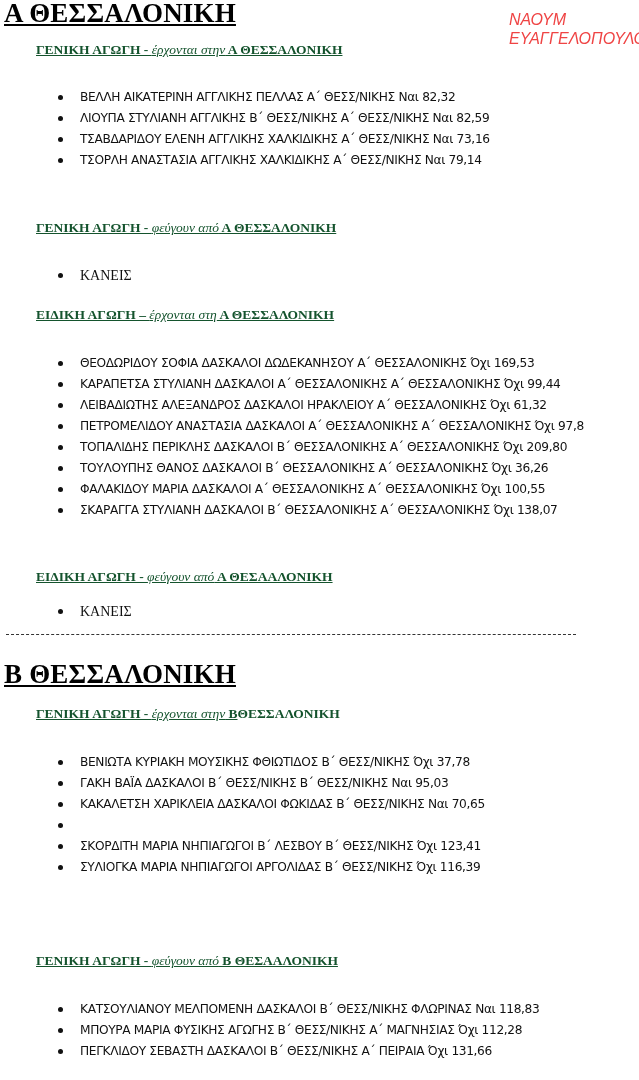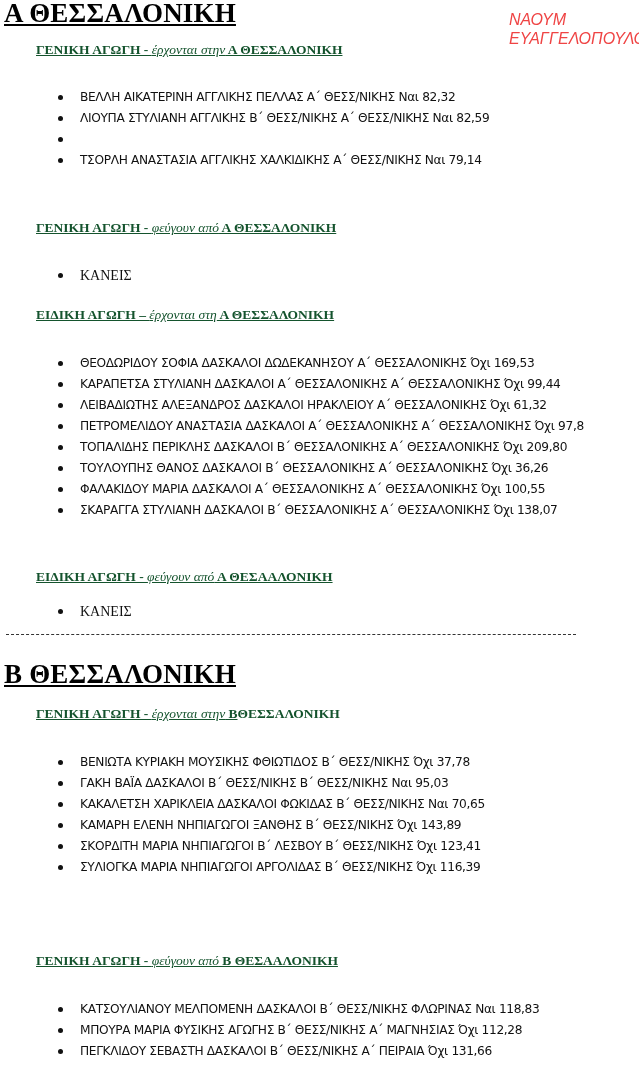--- a/index.html
+++ b/index.html
@@ -43,21 +43,21 @@
 </div>
 
 <div class="abs big-title" style="top:-2px;">Α ΘΕΣΣΑΛΟΝΙΚΗ</div>
 
 <div class="abs sec-head" style="top:42px;">
   <span>ΓΕΝΙΚΗ ΑΓΩΓΗ - </span><span class="it">έρχονται στην</span><span> Α ΘΕΣΣΑΛΟΝΙΚΗ</span>
 </div>
 <ul class="abs lst" style="top:75px;">
     <li><span class="bul"></span><span>ΒΕΛΛΗ ΑΙΚΑΤΕΡΙΝΗ ΑΓΓΛΙΚΗΣ ΠΕΛΛΑΣ Α΄ ΘΕΣΣ/ΝΙΚΗΣ Ναι 82,32</span></li>
     <li><span class="bul"></span><span>ΛΙΟΥΠΑ ΣΤΥΛΙΑΝΗ ΑΓΓΛΙΚΗΣ Β΄ ΘΕΣΣ/ΝΙΚΗΣ Α΄ ΘΕΣΣ/ΝΙΚΗΣ Ναι 82,59</span></li>
-    <li><span class="bul"></span></li>
+    <li><span class="bul"></span><span>ΤΣΑΒΔΑΡΙΔΟΥ ΕΛΕΝΗ ΑΓΓΛΙΚΗΣ ΧΑΛΚΙΔΙΚΗΣ Α΄ ΘΕΣΣ/ΝΙΚΗΣ Ναι 73,16</span></li>
     <li><span class="bul"></span><span>ΤΣΟΡΛΗ ΑΝΑΣΤΑΣΙΑ ΑΓΓΛΙΚΗΣ ΧΑΛΚΙΔΙΚΗΣ Α΄ ΘΕΣΣ/ΝΙΚΗΣ Ναι 79,14</span></li>
   </ul>
 
 <div class="abs sec-head" style="top:220px;">
   <span>ΓΕΝΙΚΗ ΑΓΩΓΗ - </span><span class="it">φεύγουν από</span><span> Α ΘΕΣΣΑΛΟΝΙΚΗ</span>
 </div>
 <ul class="abs lst serif" style="top:253px;">
     <li><span class="bul"></span><span>ΚΑΝΕΙΣ</span></li>
   </ul>
 
@@ -86,21 +86,21 @@
 
 <div class="abs big-title" style="top:659px;">Β ΘΕΣΣΑΛΟΝΙΚΗ</div>
 
 <div class="abs sec-head" style="top:706px;">
   <span>ΓΕΝΙΚΗ ΑΓΩΓΗ - </span><span class="it">έρχονται στην</span><span> Β</span><span class="nu"> ΘΕΣΣΑΛΟΝΙΚΗ</span>
 </div>
 <ul class="abs lst" style="top:740px;">
     <li><span class="bul"></span><span>ΒΕΝΙΩΤΑ ΚΥΡΙΑΚΗ ΜΟΥΣΙΚΗΣ ΦΘΙΩΤΙΔΟΣ Β΄ ΘΕΣΣ/ΝΙΚΗΣ Όχι 37,78</span></li>
     <li><span class="bul"></span><span>ΓΑΚΗ ΒΑΪΑ ΔΑΣΚΑΛΟΙ Β΄ ΘΕΣΣ/ΝΙΚΗΣ Β΄ ΘΕΣΣ/ΝΙΚΗΣ Ναι 95,03</span></li>
     <li><span class="bul"></span><span>ΚΑΚΑΛΕΤΣΗ ΧΑΡΙΚΛΕΙΑ ΔΑΣΚΑΛΟΙ ΦΩΚΙΔΑΣ Β΄ ΘΕΣΣ/ΝΙΚΗΣ Ναι 70,65</span></li>
-    <li><span class="bul"></span><span>ΚΑΜΑΡΗ ΕΛΕΝΗ ΝΗΠΙΑΓΩΓΟΙ ΞΑΝΘΗΣ Β΄ ΘΕΣΣ/ΝΙΚΗΣ Όχι 143,89</span></li>
+    <li><span class="bul"></span></li>
     <li><span class="bul"></span><span>ΣΚΟΡΔΙΤΗ ΜΑΡΙΑ ΝΗΠΙΑΓΩΓΟΙ Β΄ ΛΕΣΒΟΥ Β΄ ΘΕΣΣ/ΝΙΚΗΣ Όχι 123,41</span></li>
     <li><span class="bul"></span><span>ΣΥΛΙΟΓΚΑ ΜΑΡΙΑ ΝΗΠΙΑΓΩΓΟΙ ΑΡΓΟΛΙΔΑΣ Β΄ ΘΕΣΣ/ΝΙΚΗΣ Όχι 116,39</span></li>
   </ul>
 
 <div class="abs sec-head" style="top:953px;">
   <span>ΓΕΝΙΚΗ ΑΓΩΓΗ - </span><span class="it">φεύγουν από</span><span> Β ΘΕΣΑΑΛΟΝΙΚΗ</span>
 </div>
 <ul class="abs lst" style="top:987px;">
     <li><span class="bul"></span><span>ΚΑΤΣΟΥΛΙΑΝΟΥ ΜΕΛΠΟΜΕΝΗ ΔΑΣΚΑΛΟΙ Β΄ ΘΕΣΣ/ΝΙΚΗΣ ΦΛΩΡΙΝΑΣ Ναι 118,83</span></li>
     <li><span class="bul"></span><span>ΜΠΟΥΡΑ ΜΑΡΙΑ ΦΥΣΙΚΗΣ ΑΓΩΓΗΣ Β΄ ΘΕΣΣ/ΝΙΚΗΣ Α΄ ΜΑΓΝΗΣΙΑΣ Όχι 112,28</span></li>

